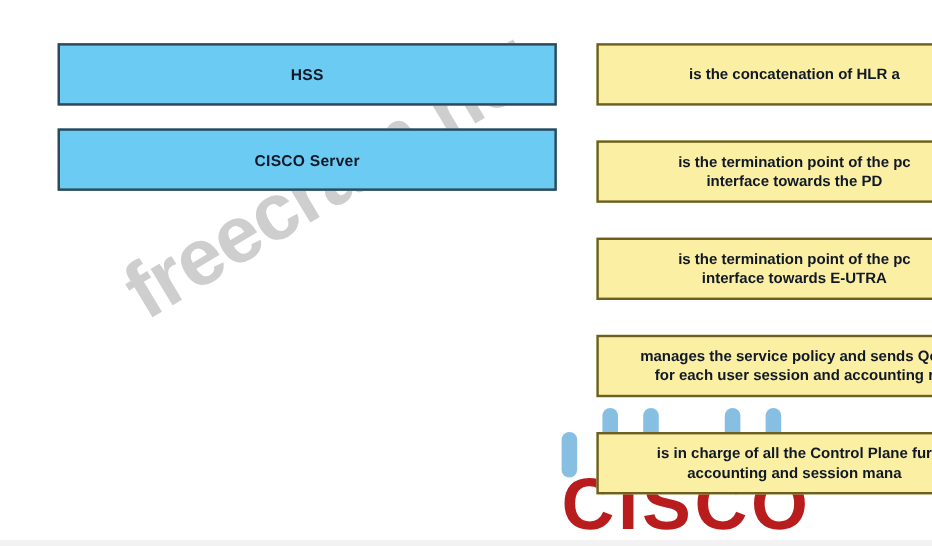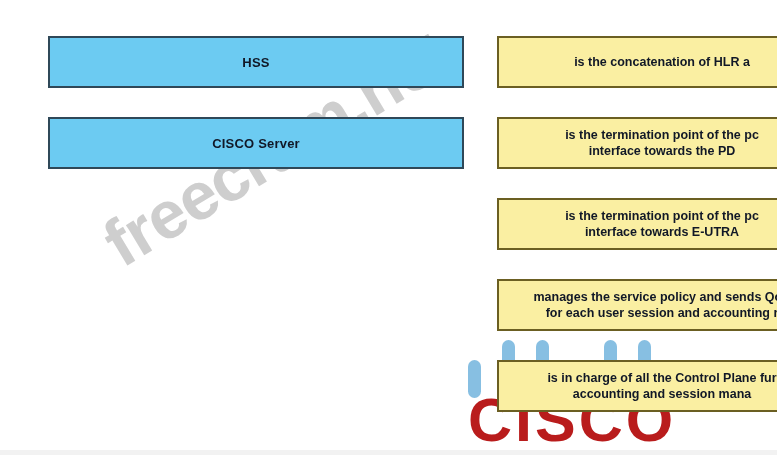--- a/index.html
+++ b/index.html
@@ -87,21 +87,21 @@
     position: absolute;
     left: 497px;
     top: 36px;
     width: 330px;   
     z-index: 4;
   }
 
   .node-box {
     box-sizing: border-box;
     height: 52px;
-    margin-bottom: 29px;
+    margin-bottom: 19px;
     background: #6ccbf2;
     border: 2px solid #2f4858;
     display: flex;
     align-items: center;
     justify-content: center;
     color: #111827;
     font-weight: bold;
     font-size: 13px;
     letter-spacing: 0.2px;
   }

